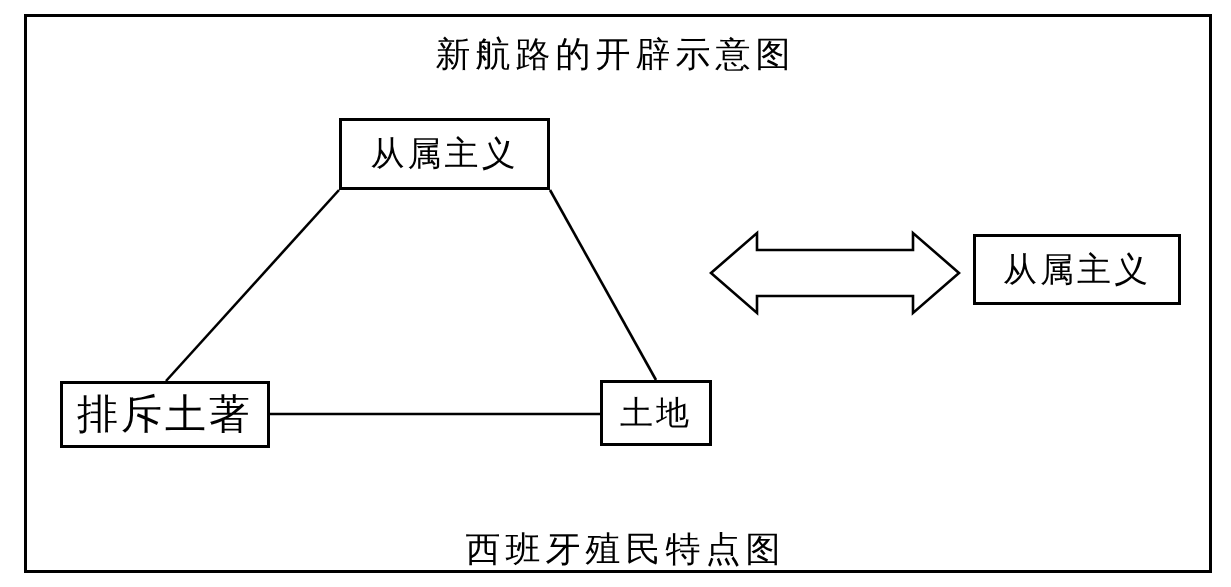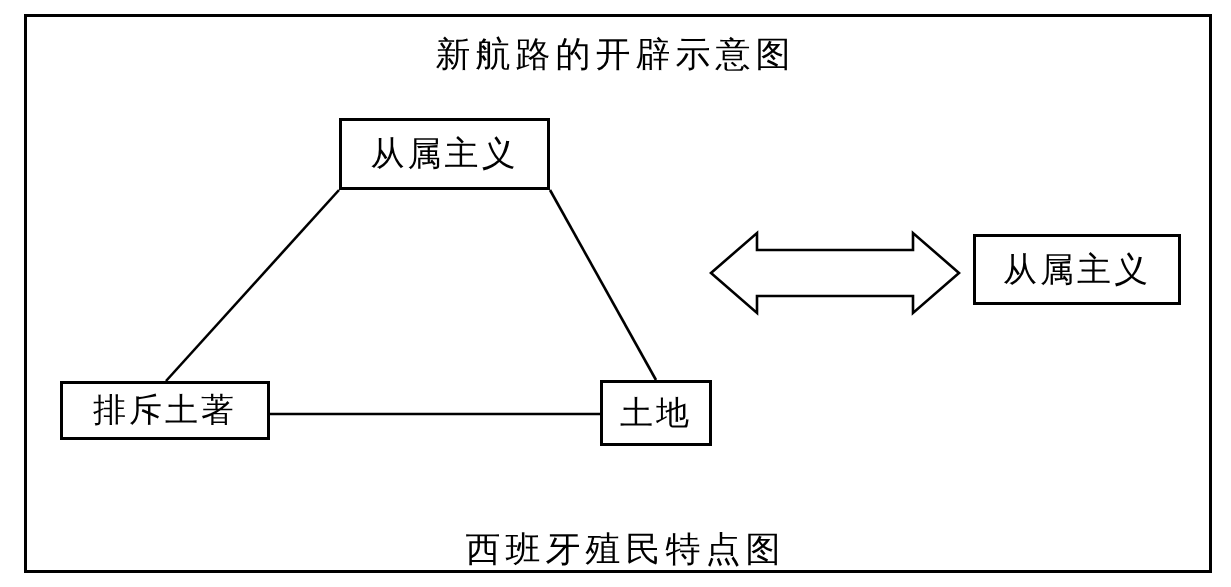--- a/index.html
+++ b/index.html
@@ -75,22 +75,22 @@
     left: 339px;
     top: 118px;
     width: 211px;
     height: 72px;
     font-size: 34px;
   }
   #node-exclude-natives {
     left: 60px;
     top: 381px;
     width: 210px;
-    height: 59px;
-    font-size: 33px;
+    height: 67px;
+    font-size: 41px;
     text-align: center;
   }
   #node-land {
     left: 600px;
     top: 380px;
     width: 112px;
     height: 66px;
     font-size: 33px;
     text-align: center;
   }

